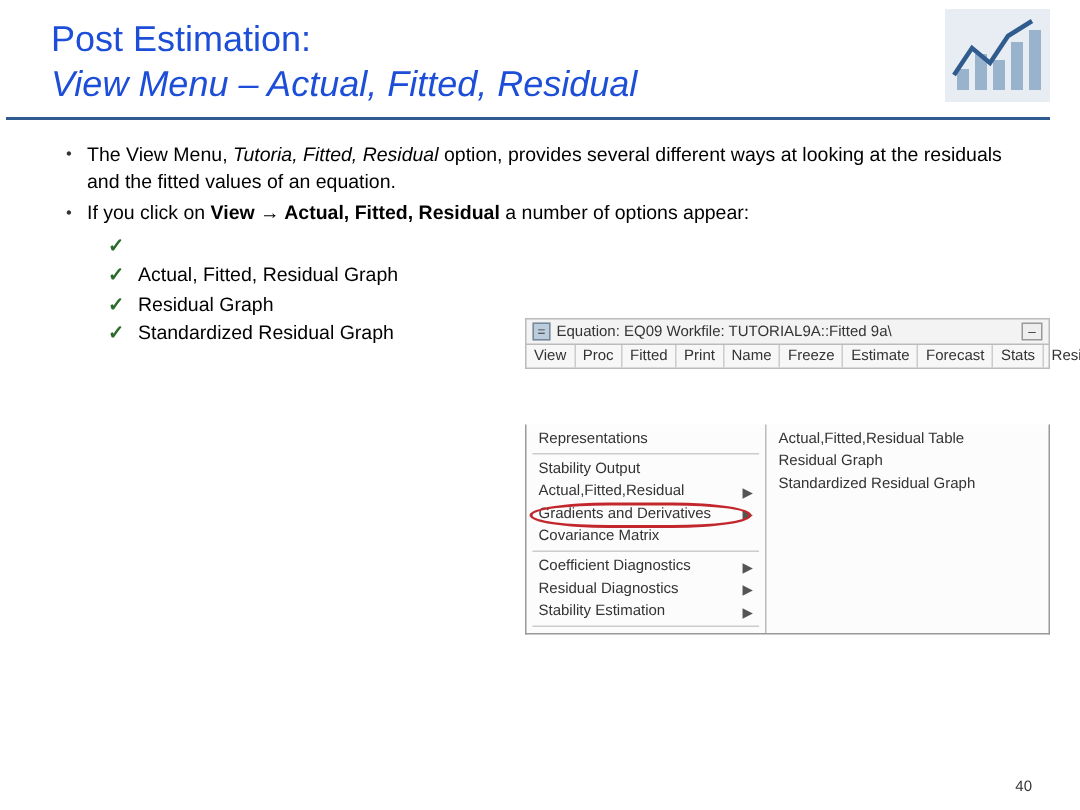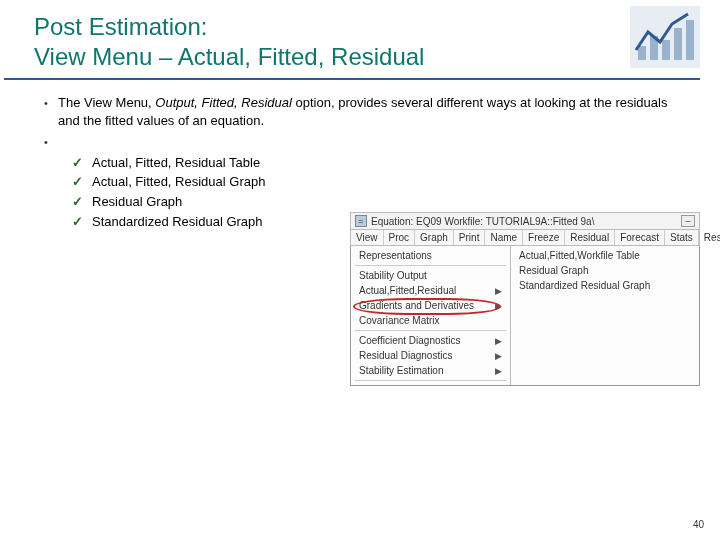--- a/index.html
+++ b/index.html
@@ -14,23 +14,23 @@
   .title-block {
     padding: 12px 20px 6px 30px;
     border-bottom: 2px solid #2f5b8f;
     margin: 0 20px 14px 4px;
     position: relative;
   }
   .title-block h1 {
     font-size: 24px;
     font-weight: 400;
     line-height: 1.25;
-    color: #0f766e;
-  }
-  .title-row2 { }
+    color: #1d4ed8;
+  }
+  .title-row2 { font-style: italic; }
   .logo {
     position: absolute;
     right: 0;
     top: 6px;
     width: 70px;
     height: 62px;
   }
   .content {
     padding: 0 40px 0 44px;
     font-size: 13px;
@@ -121,21 +121,21 @@
     left: 2px;
     top: 52px;
     width: 148px;
     height: 17px;
     border: 2px solid #c1272d;
     border-radius: 50% / 70%;
     pointer-events: none;
   }
   .pagenum {
     position: absolute;
-    right: 16px;
+    right: 32px;
     bottom: 10px;
     font-size: 10px;
     color: #333;
   }
   .minbtn {
     margin-left: auto;
     width: 14px; height: 12px;
     border: 1px solid #999;
     background: #eee;
     font-size: 9px;
@@ -159,30 +159,32 @@
     <rect x="44" y="22" width="8" height="32" fill="#9ab3cc"></rect>
     <rect x="56" y="14" width="8" height="40" fill="#9ab3cc"></rect>
     <polyline points="6,44 18,26 30,36 42,18 58,8" fill="none" stroke="#2f5b8f" stroke-width="3"></polyline>
   </svg>
 </div>
 
 <div class="content">
   <div class="bullet">
     <div class="dot">•</div>
     <div>
-      <span>The View Menu, </span><em>Output, Fitted, Residual</em><span> option, provides several different ways at looking at the residuals and the fitted values of an equation.</span>
+      <span>The View Menu, </span><em>Tutoria, Fitted, Residual</em><span> option, provides several different ways at looking at the residuals and the fitted values of an equation.</span>
     </div>
   </div>
   <div class="bullet">
     <div class="dot">•</div>
+    <div>
+      <span>If you click on </span><strong>View → Actual, Fitted, Residual</strong><span> a number of options appear:</span>
+    </div>
   </div>
   <div class="checklist">
     <div class="check-item">
         <span class="tick">✓</span>
-        <span>Actual, Fitted, Residual Table</span>
       </div>
     <div class="check-item">
         <span class="tick">✓</span>
         <span>Actual, Fitted, Residual Graph</span>
       </div>
     <div class="check-item">
         <span class="tick">✓</span>
         <span>Residual Graph</span>
       </div>
     <div class="check-item">
@@ -194,30 +196,30 @@
 
 <div class="figure">
   <div class="win-title">
     <span class="eqicon">=</span>
     <span>Equation: EQ09   Workfile: TUTORIAL9A::Fitted 9a\</span>
     <span class="minbtn">–</span>
   </div>
   <div class="toolbar">
     <span>View</span>
     <span>Proc</span>
-    <span>Graph</span>
+    <span>Fitted</span>
     <span>Print</span>
     <span>Name</span>
     <span>Freeze</span>
-    <span>Residual</span>
+    <span>Estimate</span>
     <span>Forecast</span>
     <span>Stats</span>
     <span>Resids</span>
   </div>
-  <div class="menu-body" style="position:relative;">
+  <div class="menu-body" style="position:relative;margin-top:37px;">
     <div class="menu-col menu-left" id="menu-left">
         <div class="menu-item">
           <span>Representations</span>
         </div>
         <div class="menu-sep"></div>
         <div class="menu-item">
           <span>Stability Output</span>
         </div>
         <div class="menu-item">
           <span>Actual,Fitted,Residual</span>
@@ -239,21 +241,21 @@
           <span>Residual Diagnostics</span>
           <span class="arrow">▶</span>
         </div>
         <div class="menu-item">
           <span>Stability Estimation</span>
           <span class="arrow">▶</span>
         </div>
         <div class="menu-sep"></div>
       </div>
     <div class="menu-col menu-right" id="menu-right">
-        <div class="menu-item">Actual,Fitted,Workfile Table</div>
+        <div class="menu-item">Actual,Fitted,Residual Table</div>
         <div class="menu-item">Residual Graph</div>
         <div class="menu-item">Standardized Residual Graph</div>
       </div>
     <div class="highlight-oval"></div>
   </div>
 </div>
 
 <div class="pagenum">40</div>
 
 </body></html>

